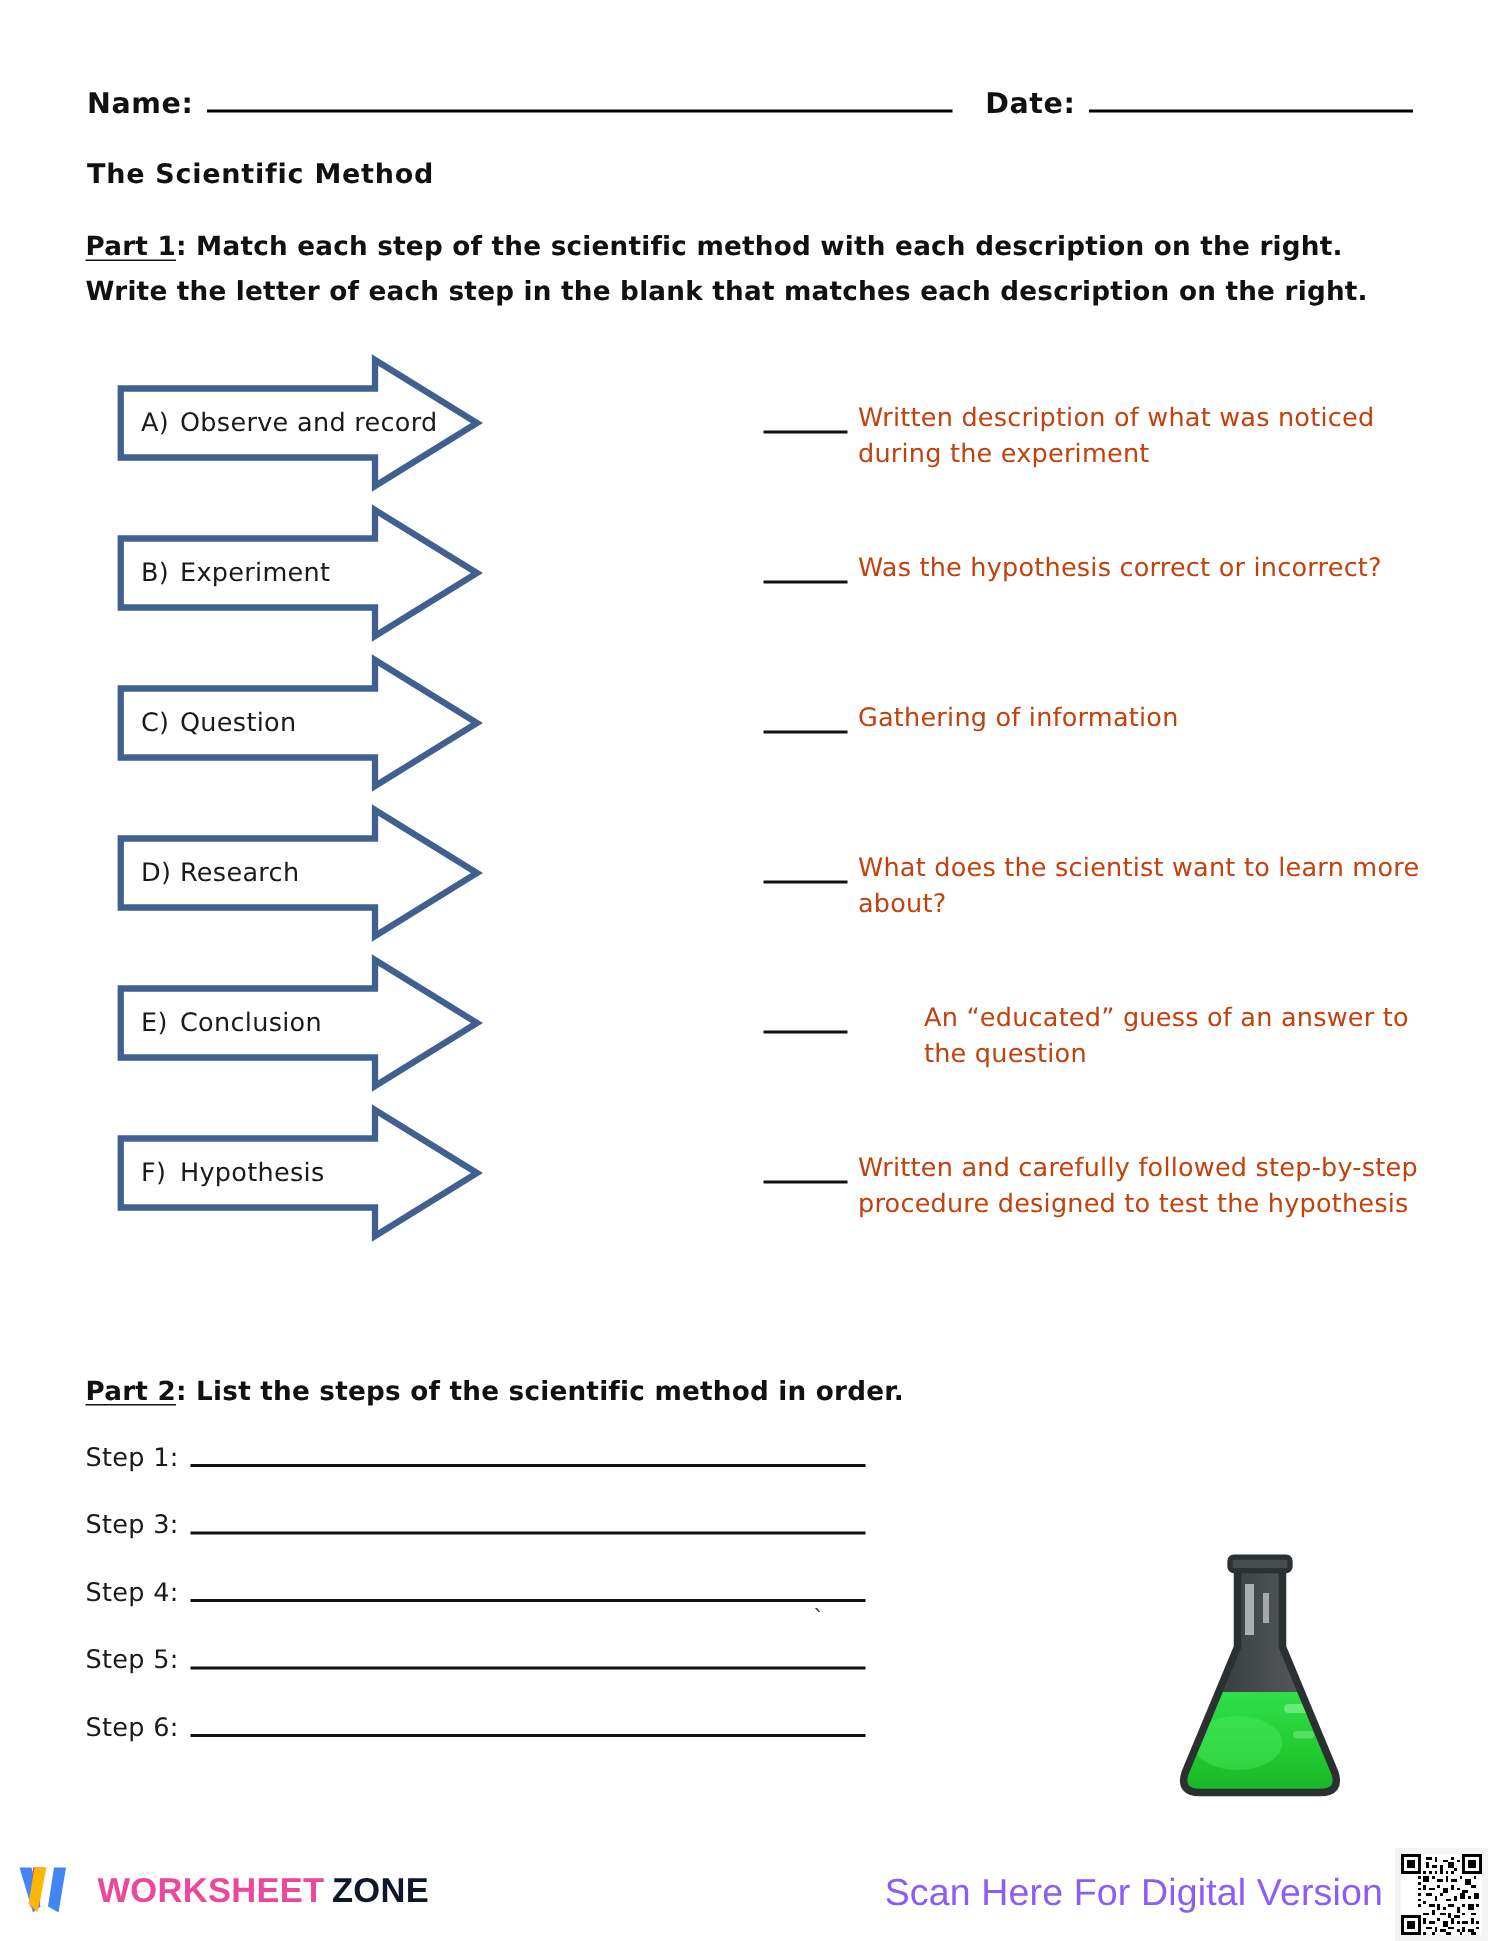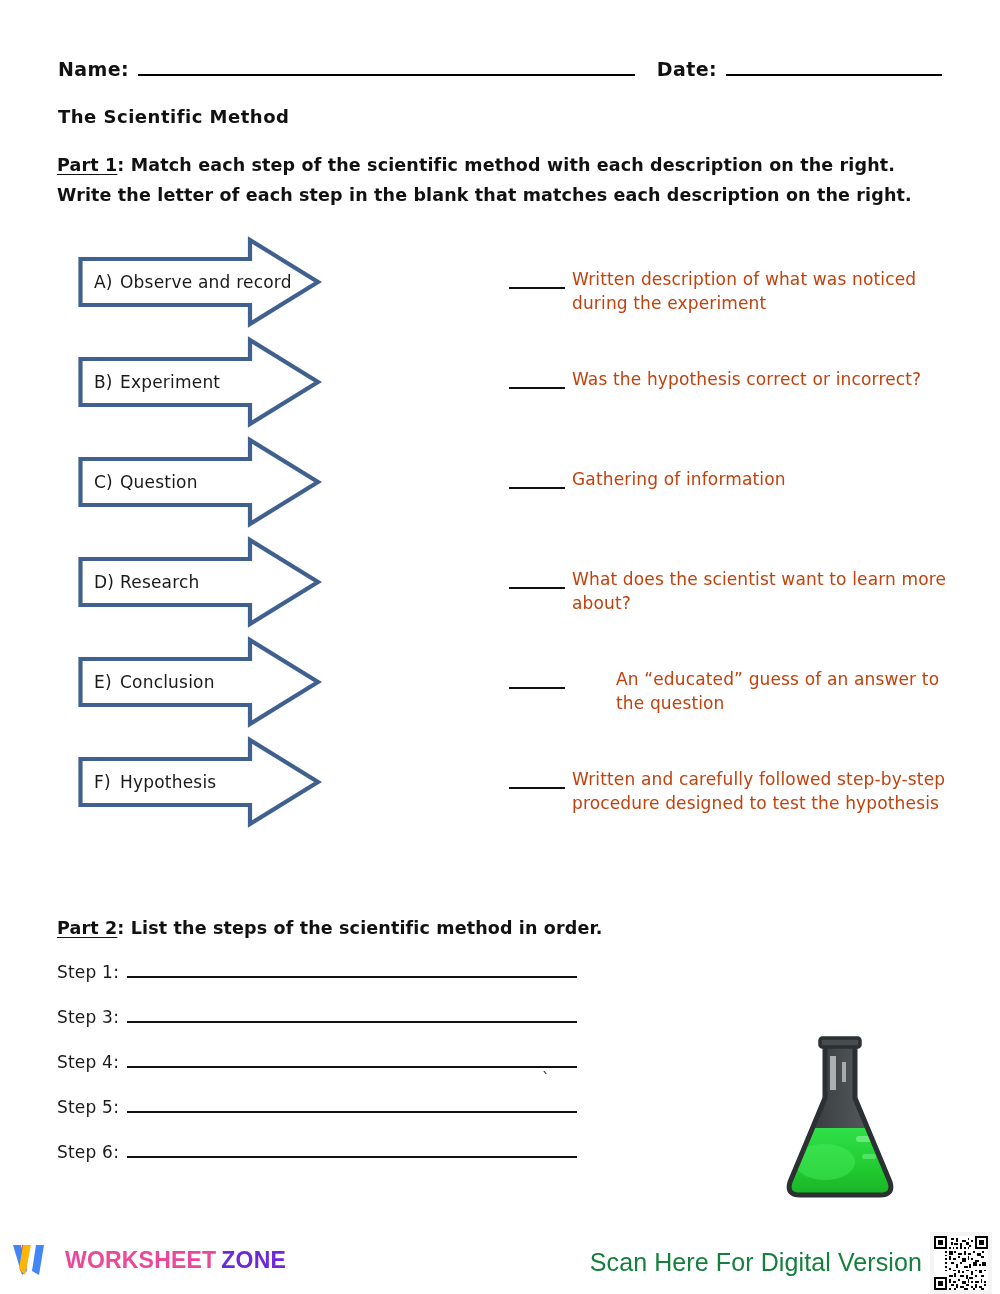--- a/index.html
+++ b/index.html
@@ -174,28 +174,28 @@
   }
   .brand-mark { width: 46px; height: 38px; margin-right: 9px; }
   .brand-mark svg { display: block; width: 46px; height: 38px; }
   .brand-text {
     font-family: "Liberation Sans", sans-serif;
     font-size: 23px;
     font-weight: 700;
     letter-spacing: 0.2px;
   }
   .brand-text .w1 { color: #ec4899; }
-  .brand-text .w2 { color: #6d28d9; margin-left: 5px; }
+  .brand-text .w2 { color: #0f172a; margin-left: 5px; }
 
   .scan {
     position: absolute;
     right: 78px; top: 16px;
     font-family: "Liberation Sans", sans-serif;
     font-size: 25px;
-    color: #15803d;
+    color: #8b5cf6;
     letter-spacing: 0.1px;
   }
   .qr {
     position: absolute;
     right: 8px; top: 0px;
     width: 62px; height: 62px;
     background: #f4f4f4;
     padding: 4px;
   }
   .qr svg { display: block; width: 54px; height: 54px; }

